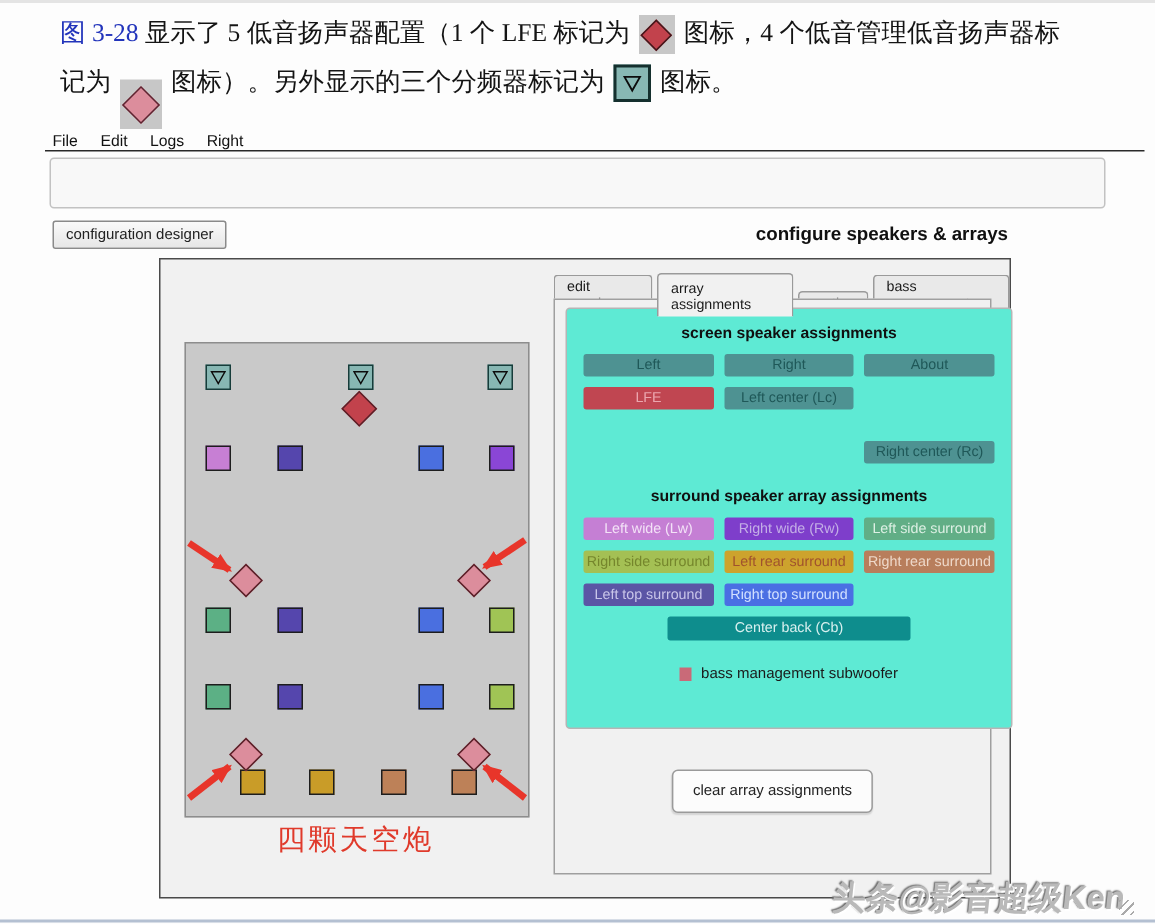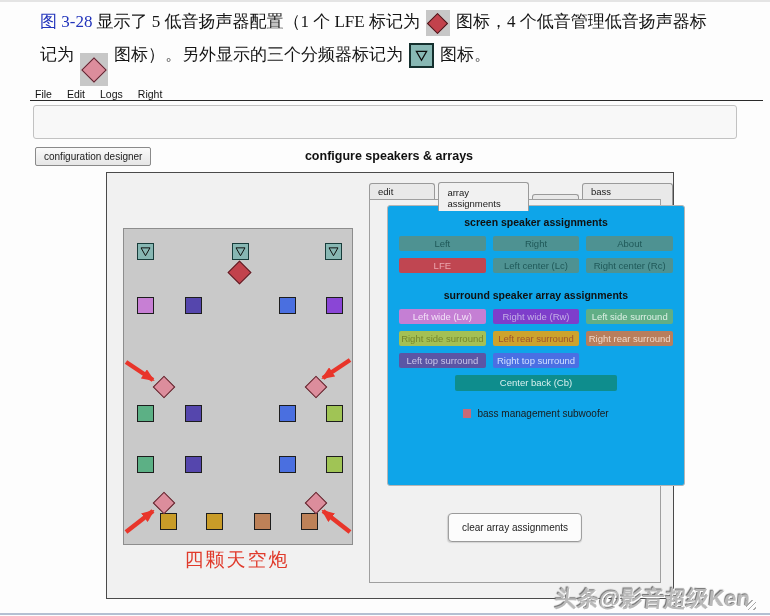--- a/index.html
+++ b/index.html
@@ -22,21 +22,21 @@
   
   .appwin { position:absolute; left:0; top:84px; width:770px; height:528px; background:#fdfdfd; }
   .menubar { position:absolute; left:35px; top:2px; display:flex; font-size:10.5px; color:#111; }
   .menu-item { margin-right:15px; cursor:default; }
   .menu-sep { position:absolute; left:30px; top:14px; width:733px; border-top:1.5px solid #2a2a2a; }
   .toolbox { position:absolute; left:33px; top:19px; width:702px; height:32px;
              border:1px solid #c2c2c2; border-radius:3px; background:#f8f8f8; }
   .cfg-btn { position:absolute; left:35px; top:61px; font-size:10px; color:#222;
              padding:3px 8px; border:1px solid #8a8a8a; border-radius:2px;
              background:linear-gradient(#fafafa,#e6e6e6); }
-  .win-title { position:absolute; left:106px; top:63px; width:566px; text-align:center;
+  .win-title { position:absolute; left:106px; top:63px; width:566px; text-align:right;
                font-weight:bold; font-size:12.5px; color:#101010; }
   .bigbox { position:absolute; left:106px; top:86px; width:566px; height:425px;
             border:1px solid #4a4a4a; background:#f1f1f1; }
 
   
   .diagram { position:absolute; left:16px; top:55px; width:228px; height:315px;
              background:#c9c9c9; border:1px solid #8d8d8d; }
   .spk { position:absolute; width:15px; height:15px; border:1px solid #1d1d1d; }
   .xover { position:absolute; width:15px; height:15px; background:#87b7b3; border:1px solid #173c3a;
            display:flex; align-items:center; justify-content:center; }
@@ -44,22 +44,22 @@
   .caption { position:absolute; left:16px; top:374px; width:228px; text-align:center;
              color:#e03a2b; font-size:19px; letter-spacing:2px; }
 
   
   .tabstrip { position:absolute; left:262px; top:9px; display:flex; align-items:flex-end; gap:3px; }
   .tab { background:#e9e9e9; border:1px solid #9a9a9a; border-bottom:none;
          border-radius:3px 3px 0 0; padding:2px 8px; font-size:9.5px; color:#1a1a1a; }
   .tab.active { background:#f1f1f1; padding-top:4px; margin-bottom:-1px; position:relative; z-index:2; }
   .content { position:absolute; left:262px; top:26px; width:290px; height:382px;
              background:#f1f1f1; border:1px solid #9f9f9f; }
-  .innerpanel { position:absolute; left:17px; top:5px; width:274px; height:263px;
-                background:#0ea5e9; border:1px solid #b5b5b5; border-radius:3px; padding:8px 11px;
+  .innerpanel { position:absolute; left:7px; top:5px; width:274px; height:263px;
+                background:#5eead4; border:1px solid #b5b5b5; border-radius:3px; padding:8px 11px;
                 box-sizing:content-box; }
   .panel-h { text-align:center; font-weight:bold; font-size:10.5px; color:#101010; margin:2px 0 8px; }
   .panel-h2 { margin-top:16px; }
   .btn-grid { display:grid; grid-template-columns:1fr 1fr 1fr; column-gap:7px; row-gap:7px; }
   .assign-btn { height:15px; line-height:15px; text-align:center; font-size:9.5px;
                 border-radius:2px; overflow:hidden; cursor:default; }
   .cb-wrap { margin-top:7px; display:flex; justify-content:center; }
   .cb-wrap .assign-btn { width:162px; height:16px; line-height:16px; }
   .legend { margin-top:17px; display:flex; justify-content:center; align-items:center; gap:6px;
             font-size:10px; color:#1a1a1a; }
@@ -178,21 +178,21 @@
         </div>
       <div class="content">
         <div class="innerpanel">
           <div class="panel-h">screen speaker assignments</div>
           <div class="btn-grid">
               <div class="assign-btn" style="background: rgb(78, 146, 146); color: rgb(31, 88, 88);">Left</div>
               <div class="assign-btn" style="background: rgb(78, 146, 146); color: rgb(31, 88, 88);">Right</div>
               <div class="assign-btn" style="background: rgb(78, 146, 146); color: rgb(31, 88, 88);">About</div>
               <div class="assign-btn" style="background: rgb(192, 70, 81); color: rgb(235, 166, 174);">LFE</div>
               <div class="assign-btn" style="background: rgb(78, 146, 146); color: rgb(31, 88, 88);">Left center (Lc)</div>
-              <div class="assign-btn" style="background: rgb(78, 146, 146); color: rgb(31, 88, 88);">Right center (Rc)</div>
+              <div class="assign-btn" style="background: rgb(78, 146, 146); color: rgb(31, 88, 88); margin-top: 36px;">Right center (Rc)</div>
             </div>
           <div class="panel-h panel-h2">surround speaker array assignments</div>
           <div class="btn-grid">
               <div class="assign-btn" style="background: rgb(197, 127, 212); color: rgb(243, 226, 247);">Left wide (Lw)</div>
               <div class="assign-btn" style="background: rgb(126, 62, 203); color: rgb(195, 174, 230);">Right wide (Rw)</div>
               <div class="assign-btn" style="background: rgb(97, 174, 134); color: rgb(221, 240, 228);">Left side surround (Lss)</div>
               <div class="assign-btn" style="background: rgb(164, 192, 84); color: rgb(117, 134, 44);">Right side surround (Rss)</div>
               <div class="assign-btn" style="background: rgb(205, 163, 45); color: rgb(160, 82, 45);">Left rear surround (Lrs)</div>
               <div class="assign-btn" style="background: rgb(184, 126, 92); color: rgb(238, 216, 201);">Right rear surround (Rrs)</div>
               <div class="assign-btn" style="background: rgb(91, 85, 165); color: rgb(201, 197, 233);">Left top surround (Lts)</div>

